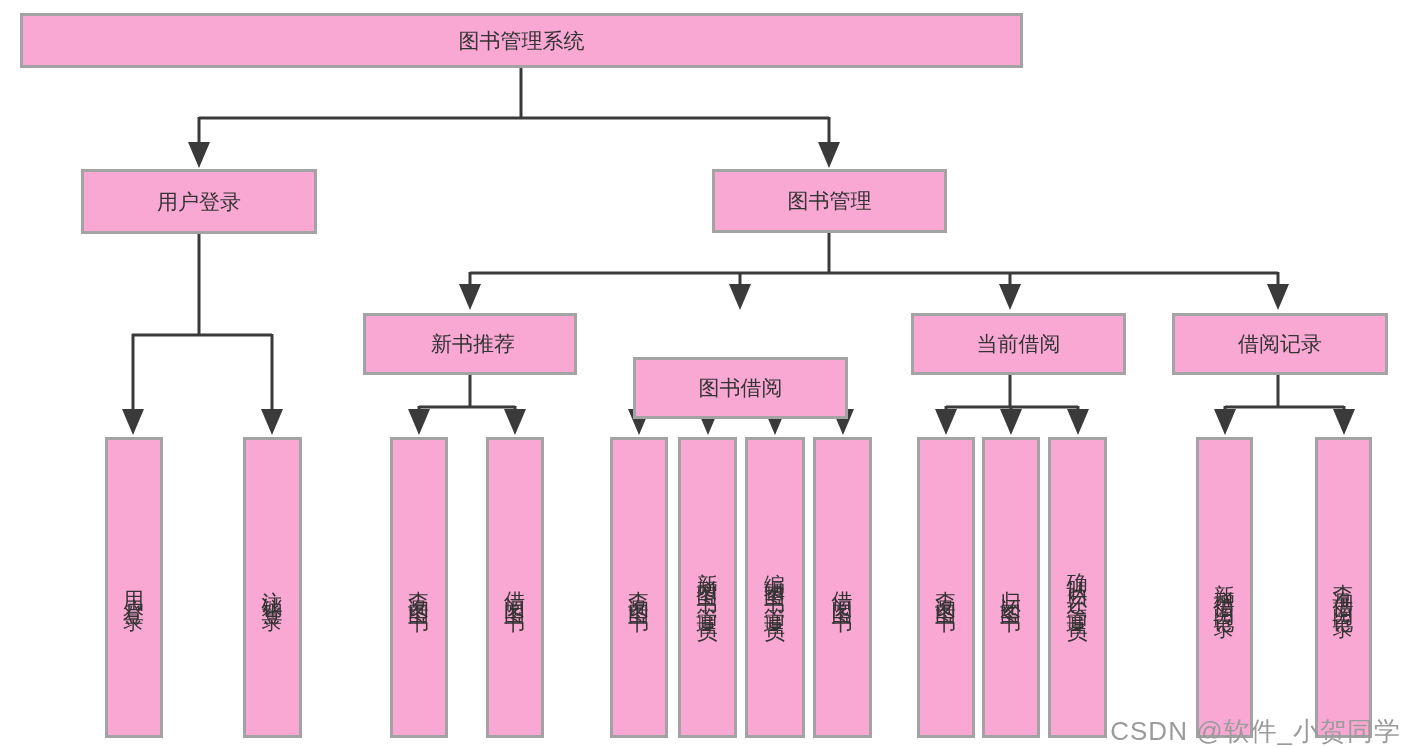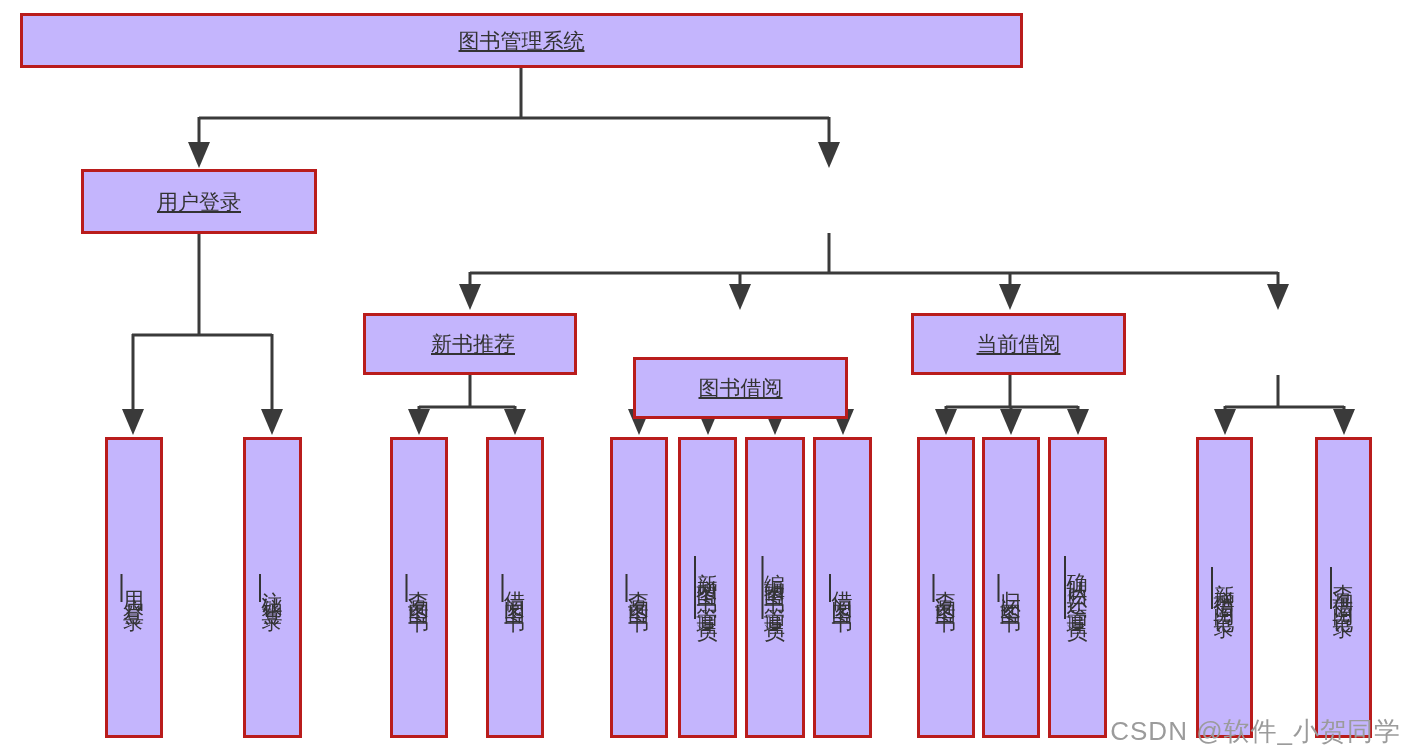--- a/index.html
+++ b/index.html
@@ -7,30 +7,29 @@
     position:relative;
     width:1405px; height:747px;
     background:#ffffff;
     font-family:"Liberation Sans","DejaVu Sans",sans-serif;
     overflow:hidden;
   }
   .connectors { position:absolute; left:0; top:0; z-index:1; }
   .box {
     position:absolute;
     box-sizing:border-box;
-    background:#c4b5fd;
-    border:3px solid #b91c1c;
+    background:#f9a8d4;
+    border:3px solid #a3a3a3;
     display:flex;
     align-items:center;
     justify-content:center;
     color:#333333;
     font-size:21px;
     z-index:2;
     text-align:center;
-    text-decoration:underline;
   }
   .leaf {
     writing-mode:vertical-rl;
     text-orientation:mixed;
     letter-spacing:7px;
     line-height:1;
     font-size:21px;
   }
   .watermark {
     position:absolute;
@@ -87,24 +86,26 @@
       <path d="M1000,409 L1022,409 L1011,435 Z"></path>
       <path d="M1067,409 L1089,409 L1078,435 Z"></path>
       <path d="M1214,409 L1236,409 L1225,435 Z"></path>
       <path d="M1333,409 L1355,409 L1344,435 Z"></path>
     </g>
   </svg>
 
   <div class="box" style="left:20px; top:13px; width:1003px; height:55px;">图书管理系统</div>
 
   <div class="box" style="left:81px; top:169px; width:236px; height:65px;">用户登录</div>
+  <div class="box" style="left:712px; top:169px; width:235px; height:64px;">图书管理</div>
 
   <div class="box" style="left:363px; top:313px; width:214px; height:62px;padding-left:6px;">新书推荐</div>
   <div class="box" style="left:633px; top:313px; width:215px; height:62px;margin-top:44px;">图书借阅</div>
   <div class="box" style="left:903px; top:313px; width:215px; height:62px;margin-left:8px;">当前借阅</div>
+  <div class="box" style="left:1172px; top:313px; width:216px; height:62px;">借阅记录</div>
 
   <div class="box leaf" style="left:105px; top:437px; width:58px; height:301px;">用户登录</div>
   <div class="box leaf" style="left:243px; top:437px; width:59px; height:301px;">注销登录</div>
 
   <div class="box leaf" style="left:390px; top:437px; width:58px; height:301px;">查询图书</div>
   <div class="box leaf" style="left:486px; top:437px; width:58px; height:301px;">借阅图书</div>
 
   <div class="box leaf" style="left:610px; top:437px; width:58px; height:301px;">查询图书</div>
   <div class="box leaf" style="left:678px; top:437px; width:59px; height:301px;">新增图书（管理员）</div>
   <div class="box leaf" style="left:745px; top:437px; width:60px; height:301px;">编辑图书（管理员）</div>

